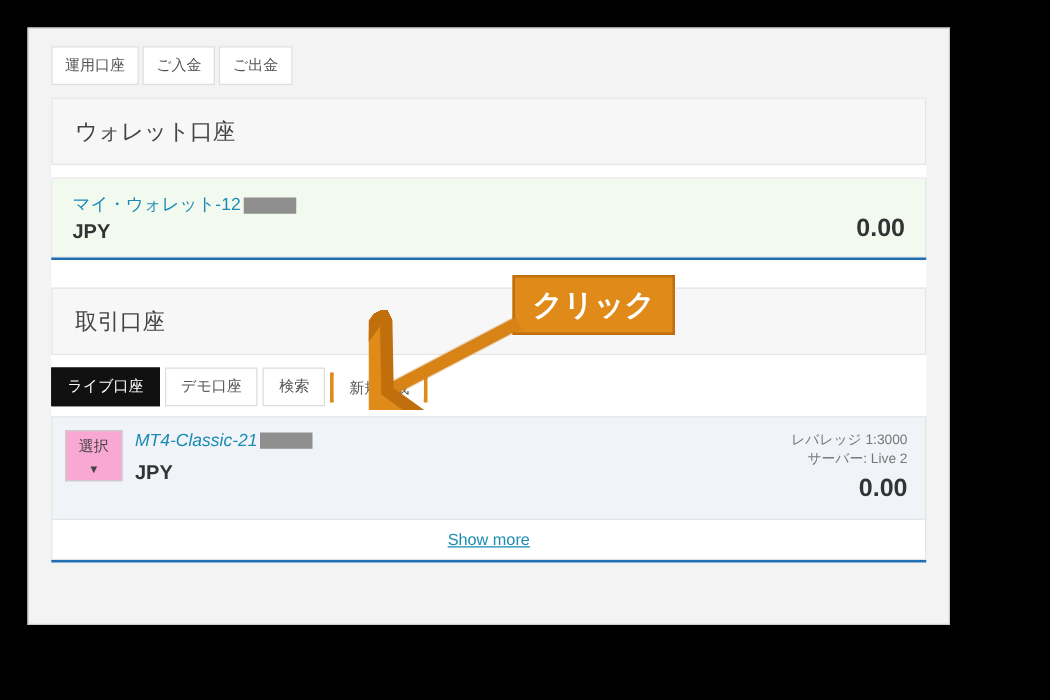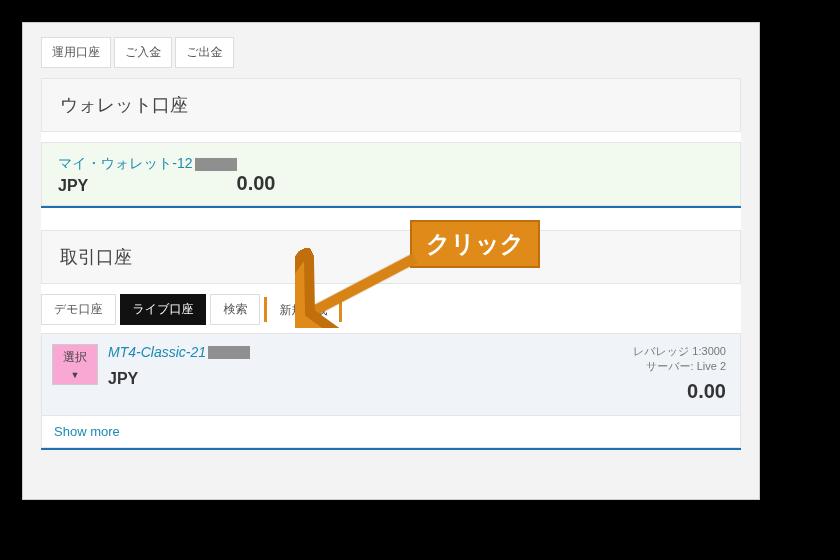--- a/index.html
+++ b/index.html
@@ -3,42 +3,42 @@
 <meta charset="utf-8">
 <style>
   * { box-sizing: border-box; margin: 0; padding: 0; }
   html, body { width: 840px; height: 560px; background: #000; font-family: Arial, "Hiragino Sans", Meiryo, sans-serif; }
   .outer { position: absolute; left: 22px; top: 22px; width: 738px; height: 478px; background: #f3f3f3; border: 1px solid #ccc; }
   .tabs-top { display: flex; gap: 3px; padding: 14px 18px 0 18px; }
   .tabs-top .tab { background: #fff; border: 1px solid #ddd; padding: 6px 10px; font-size: 12px; color: #555; cursor: pointer; }
   .main { background: #fff; margin: 10px 18px 0 18px; padding: 0; }
   .panel-hdr { background: #f7f7f7; border: 1px solid #e5e5e5; padding: 14px 18px; font-size: 18px; color: #444; }
   .wallet-box { margin-top: 10px; border: 1px solid #e5e5e5; border-top: 1px solid #e5e5e5; }
-  .wallet-row { display: flex; align-items: flex-end; background: #f2faf0; padding: 12px 16px 10px 16px; }
+  .wallet-row { display: flex; justify-content: space-between; align-items: flex-end; background: #f2faf0; padding: 12px 16px 10px 16px; }
   .wallet-left { }
   .wallet-name { color: #1b8bb4; font-size: 14px; display:flex; align-items:center; gap:2px;}
   .redact { display:inline-block; background:#8f8f8f; width:42px; height:13px; }
   .wallet-ccy { font-weight: bold; color: #333; font-size: 16px; margin-top: 4px; }
   .wallet-amt { font-weight: bold; color: #333; font-size: 20px; }
   .blue-hr { height: 2px; background: #1f6fb2; margin-top: 0; }
   .spacer { height: 22px; }
   .subtabs { display: flex; gap: 4px; padding: 10px 0 8px 0; align-items:center;}
   .subtabs .st { padding: 6px 12px; font-size: 12px; border: 1px solid #ddd; background: #fff; color: #555; cursor:pointer; }
   .subtabs .st.active { background: #111; color: #fff; border-color:#111; }
   .st-highlight { border: 3px solid #e08a1a; }
   .acct { display:flex; justify-content:space-between; background:#f0f3f8; padding: 10px 14px 12px 10px; border:1px solid #e5e5e5; }
   .acct-left { display:flex; align-items:flex-start; gap:10px;}
   .sel-btn { background:#f9a8d4; border:1px solid #ccc; padding:4px 10px; font-size:12px; color:#444; display:flex; align-items:center; gap:4px; cursor:pointer;flex-direction:column;}
   .caret { font-size:9px; }
   .acct-info { }
   .acct-name { color:#1b8bb4; font-size:14px; display:flex; align-items:center; gap:2px;font-style:italic;}
   .acct-ccy { font-weight:bold; color:#333; font-size:16px; margin-top:10px;}
   .acct-right { text-align:right; font-size:11px; color:#777; }
   .acct-amt { font-weight:bold; font-size:20px; color:#333; margin-top:6px;}
-  .showmore { text-align:left; padding: 8px 12px; color:#1b8bb4; font-size:13px; border:1px solid #e5e5e5; border-top:none; cursor:pointer;}
+  .showmore { text-align:center; padding: 8px 0; color:#1b8bb4; font-size:13px; border:1px solid #e5e5e5; border-top:none; cursor:pointer;text-decoration:underline;}
   .blue-hr2 { height:2px; background:#1f6fb2; }
   .dl-wrap { text-align:center; margin-top:28px; }
   .dl-btn { display:inline-flex; align-items:center; gap:6px; background:#1a91c9; color:#fff; border:none; padding:10px 20px; font-size:13px; cursor:pointer;}
   .dl-icon { font-size:13px; }
 
   .callout { position:absolute; left:410px; top:220px; background:#e08a1a; color:#fff; font-size:24px; font-weight:bold; padding:6px 14px; border:2px solid #c06f0c;}
   .arrow { position:absolute; pointer-events:none; }
 </style>
 </head>
 <body>
@@ -64,22 +64,22 @@
         <div class="wallet-amt">0.00</div>
       </div>
     </div>
     <div class="blue-hr"></div>
 
     <div class="spacer"></div>
 
     <div class="panel-hdr">取引口座</div>
 
     <div class="subtabs">
+      <div class="st active">ライブ口座</div>
       <div class="st">デモ口座</div>
-      <div class="st active">ライブ口座</div>
       <div class="st">検索</div>
       <span class="st-highlight">
         <span class="st" style="border:none;">新規作成</span>
       </span>
     </div>
 
     <div class="acct">
       <div class="acct-left">
         <button class="sel-btn">
           <span>選択</span>

